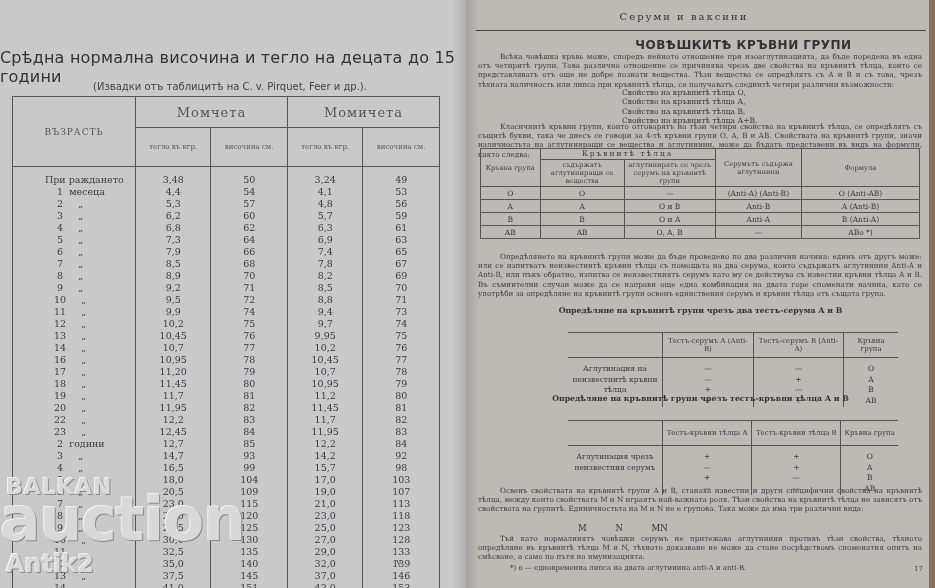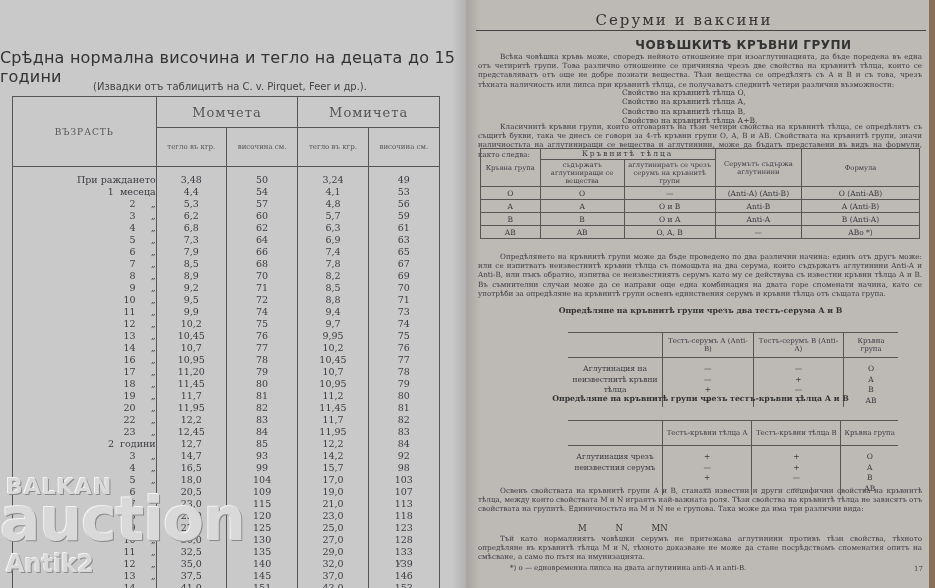--- a/index.html
+++ b/index.html
@@ -15,33 +15,33 @@
   .l-subtitle { position:absolute; left:0; top:81px; width:460px; text-align:center; font-family:"DejaVu Sans", sans-serif; font-size:10px; color:#444; }
 
   .growth { position:absolute; left:12px; top:96px; width:428px; border-collapse:collapse; font-size:9.5px; color:#3b3b42; }
   .growth th, .growth td { border-left:1px solid #555; border-right:1px solid #555; padding:0; font-weight:normal; text-align:center; }
   .growth thead th { border-top:1px solid #555; border-bottom:1px solid #555; color:#555; font-size:13px; letter-spacing:1px; }
   .growth thead .age-h { width:122px; font-size:9px; letter-spacing:1px; }
   .growth thead .grp { height:30px; }
   .growth thead .sub { height:38px; font-size:7px; letter-spacing:0; line-height:1.5; }
   .growth tbody td { height:12px; line-height:12px; }
   .growth tbody tr:first-child td { padding-top:7px; }
-  .growth td.age { text-align:right; padding-left:64px; white-space:pre; }
+  .growth td.age { text-align:left; padding-left:32px; white-space:pre; }
   .growth tbody tr:last-child td { border-bottom:1px solid #555; }
 
   .pgnum-left { position:absolute; left:396px; top:558px; font-size:8px; color:#555; }
 
   .watermark { position:absolute; left:6px; top:480px; color:#d9d9d9; font-family:"DejaVu Sans", sans-serif; font-weight:bold;
     text-shadow:1px 1px 0 #8a8a8a, -1px -1px 0 #f2f2f2; }
   .wm-balkan { position:absolute; left:6px; top:474px; font-size:22px; letter-spacing:1px; }
   .wm-auction { position:absolute; left:0px; top:484px; font-size:60px; letter-spacing:-1px; }
   .wm-antik { position:absolute; left:6px; top:550px; font-size:24px; }
 
   
-  .r-running { position:absolute; left:466px; top:11px; width:436px; text-align:center; font-size:15px; letter-spacing:2px; color:#333; }
+  .r-running { position:absolute; left:466px; top:11px; width:436px; text-align:center; font-size:10px; letter-spacing:2px; color:#333; }
   .r-rule { position:absolute; left:476px; top:30px; width:450px; height:0; border-top:1.5px solid #444; }
   .r-title { position:absolute; left:466px; top:38px; width:555px; text-align:center; font-family:"DejaVu Sans", sans-serif; font-weight:bold; font-size:12px; letter-spacing:0.5px; color:#333; }
   .para { position:absolute; left:478px; width:444px; font-size:7.2px; line-height:9.2px; color:#3a3a40; text-align:justify; text-indent:22px; }
   .props { position:absolute; left:622px; top:88px; font-size:7.5px; line-height:9.3px; color:#3a3a40; }
 
   .rtable { position:absolute; border-collapse:collapse; font-size:7.5px; color:#3a3a40; }
   .rtable th, .rtable td { font-weight:normal; text-align:center; padding:1px 2px; }
   .bg { left:480px; top:148px; width:440px; }
   .bg th { border:1px solid #555; font-size:6.8px; line-height:8px; }
   .bg td { border:1px solid #555; height:10px; }

